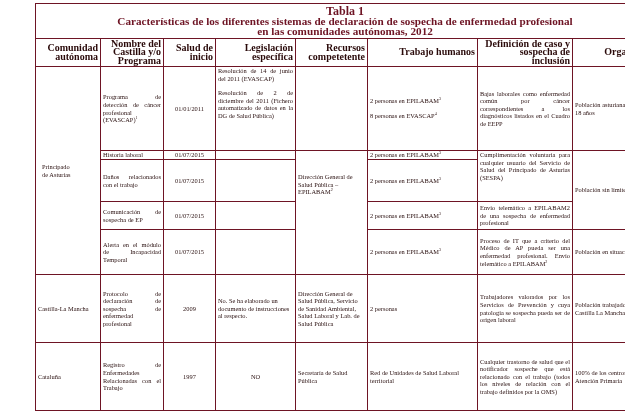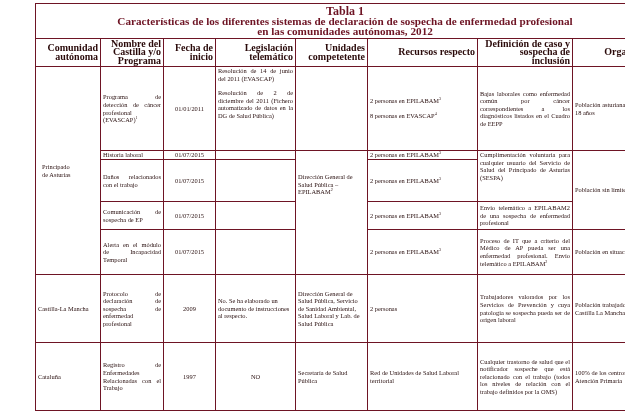--- a/index.html
+++ b/index.html
@@ -37,24 +37,24 @@
         <tr>
     <td colspan="8" class="title-cell">
       <span class="t1">Tabla 1</span>
       <span style="display:block">Características de los diferentes sistemas de declaración de sospecha de enfermedad profesional</span>
       <span style="display:block">en las comunidades autónomas, 2012</span>
     </td>
   </tr>
   <tr>
     <th>Comunidad autónoma</th>
     <th>Nombre del Castilla y/o Programa</th>
-    <th>Fecha de inicio</th>
-    <th>Legislación telemático</th>
-    <th>Unidades competetente</th>
-    <th>Recursos respecto</th>
+    <th>Salud de inicio</th>
+    <th>Legislación específica</th>
+    <th>Recursos competetente</th>
+    <th>Trabajo humanos</th>
     <th>Definición de caso y sospecha de inclusión</th>
     <th>Organismo</th>
   </tr>
 
   <tr style="height:84px">
     <td rowspan="5" style="padding-left:6px">
       <span style="display:block;width:30px">Principado de Asturias</span>
     </td>
     <td class="j">
       <span>Programa de detección de cáncer profesional (EVASCAP)</span><sup>1</sup>

